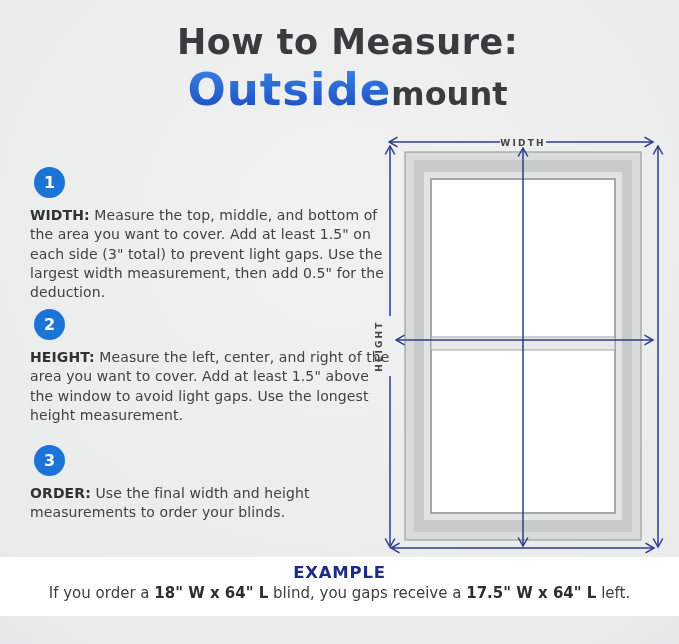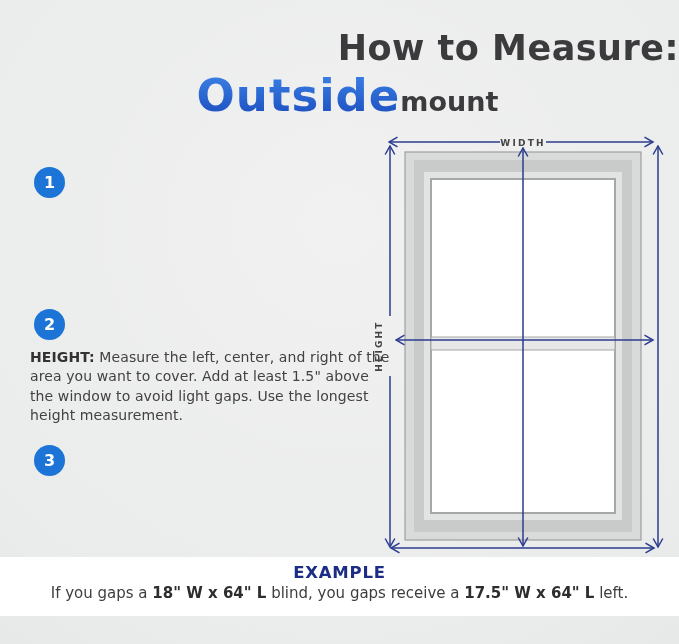--- a/index.html
+++ b/index.html
@@ -13,29 +13,29 @@
     --background:#eaebeb;
   }
   *{box-sizing:border-box;margin:0;padding:0}
   html,body{width:679px;height:644px}
   body{font-family:"DejaVu Sans","Liberation Sans",sans-serif;}
   .canvas{
     position:relative;width:679px;height:644px;overflow:hidden;
     background:radial-gradient(120% 120% at 50% 35%, #f1f1f2 0%, var(--background) 55%, #e0e1e2 100%);
   }
   
-  .title{position:absolute;top:28px;left:0;width:100%;text-align:right;padding-left:16px;}
+  .title{position:absolute;top:22px;left:0;width:100%;text-align:center;padding-left:16px;}
   .title-line1{font-size:35px;font-weight:700;color:var(--text-dark);letter-spacing:.5px;}
   .title-line2{display:flex;justify-content:center;align-items:baseline;gap:0;margin-top:1px;}
   .title-accent{
     font-size:45px;font-weight:800;letter-spacing:1px;
     background:linear-gradient(180deg,var(--title-blue-light) 0%,var(--title-blue-dark) 90%);
     -webkit-background-clip:text;background-clip:text;color:transparent;
   }
-  .title-rest{font-size:27px;font-weight:700;color:var(--text-dark);}
+  .title-rest{font-size:32px;font-weight:700;color:var(--text-dark);}
   
   .steps{position:absolute;left:30px;top:0;width:362px;height:560px;}
   .step{position:absolute;left:0;width:362px;}
   .step-1{top:167px}
   .step-2{top:309px}
   .step-3{top:445px}
   .badge{
     width:31px;height:31px;border-radius:50%;background:var(--accent-blue);
     color:#ffffff;font-size:16px;font-weight:700;line-height:1;
     display:flex;align-items:center;justify-content:center;
@@ -75,28 +75,32 @@
     <div class="title-line1">How to Measure:</div>
     <div class="title-line2">
         <span class="title-accent">Outside</span>
         <span class="title-rest">mount</span>
       </div>
   </header>
 
   <section class="steps">
     <div class="step step-1">
       <div class="badge">1</div>
+      <p class="step-text"><strong>WIDTH:</strong>
+<span>Measure the top, middle, and bottom of the area you want to cover. Add at least 1.5" on each side (3" total) to prevent light gaps. Use the largest width measurement, then add 0.5" for the deduction.</span></p>
     </div>
     <div class="step step-2">
       <div class="badge">2</div>
       <p class="step-text"><strong>HEIGHT:</strong>
 <span>Measure the left, center, and right of the area you want to cover. Add at least 1.5" above the window to avoid light gaps. Use the longest height measurement.</span></p>
     </div>
     <div class="step step-3">
       <div class="badge">3</div>
+      <p class="step-text"><strong>ORDER:</strong>
+<span>Use the final width and height measurements to order your blinds.</span></p>
     </div>
   </section>
 
   <svg class="diagram" width="300" height="440" viewBox="0 0 300 440">
     <defs>
       <marker id="arr" viewBox="0 0 12 12" refX="10.5" refY="6" markerWidth="12" markerHeight="12" markerUnits="userSpaceOnUse" orient="auto-start-reverse">
         <path d="M2,1.2 L10.5,6 L2,10.8" fill="none" stroke="#2b3d8e" stroke-width="1.5"></path>
       </marker>
     </defs>
 
@@ -118,16 +122,16 @@
       <path d="M26,210 H283" marker-start="url(#arr)" marker-end="url(#arr)"></path>
       <path d="M21,418 H284" marker-start="url(#arr)" marker-end="url(#arr)"></path>
     </g>
 
     <text class="dim-label" x="153" y="15.5">WIDTH</text>
     <text class="dim-label" transform="translate(11.5,216) rotate(-90)">HEIGHT</text>
   </svg>
 
   <footer class="example">
     <div class="example-heading">EXAMPLE</div>
-    <p class="example-line"><span>If you gaps a </span><strong>18" W x 64" L</strong><span> blind, you gaps receive a </span><strong>17.5" W x 64" L</strong><span> left.</span></p>
+    <p class="example-line"><span>If you order a </span><strong>18" W x 64" L</strong><span> blind, you gaps receive a </span><strong>17.5" W x 64" L</strong><span> left.</span></p>
   </footer>
 
 </div>
 
 </body></html>

